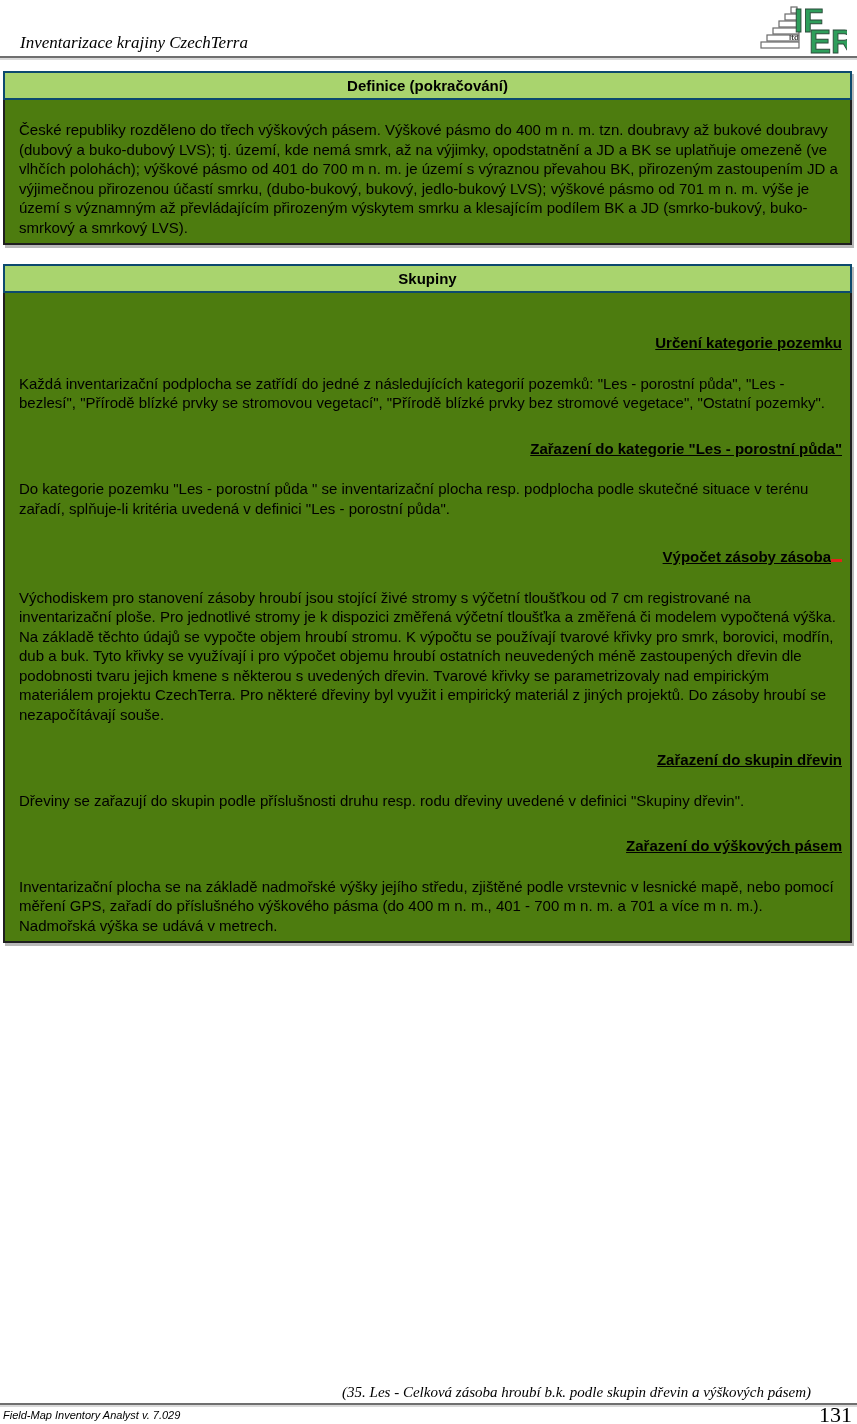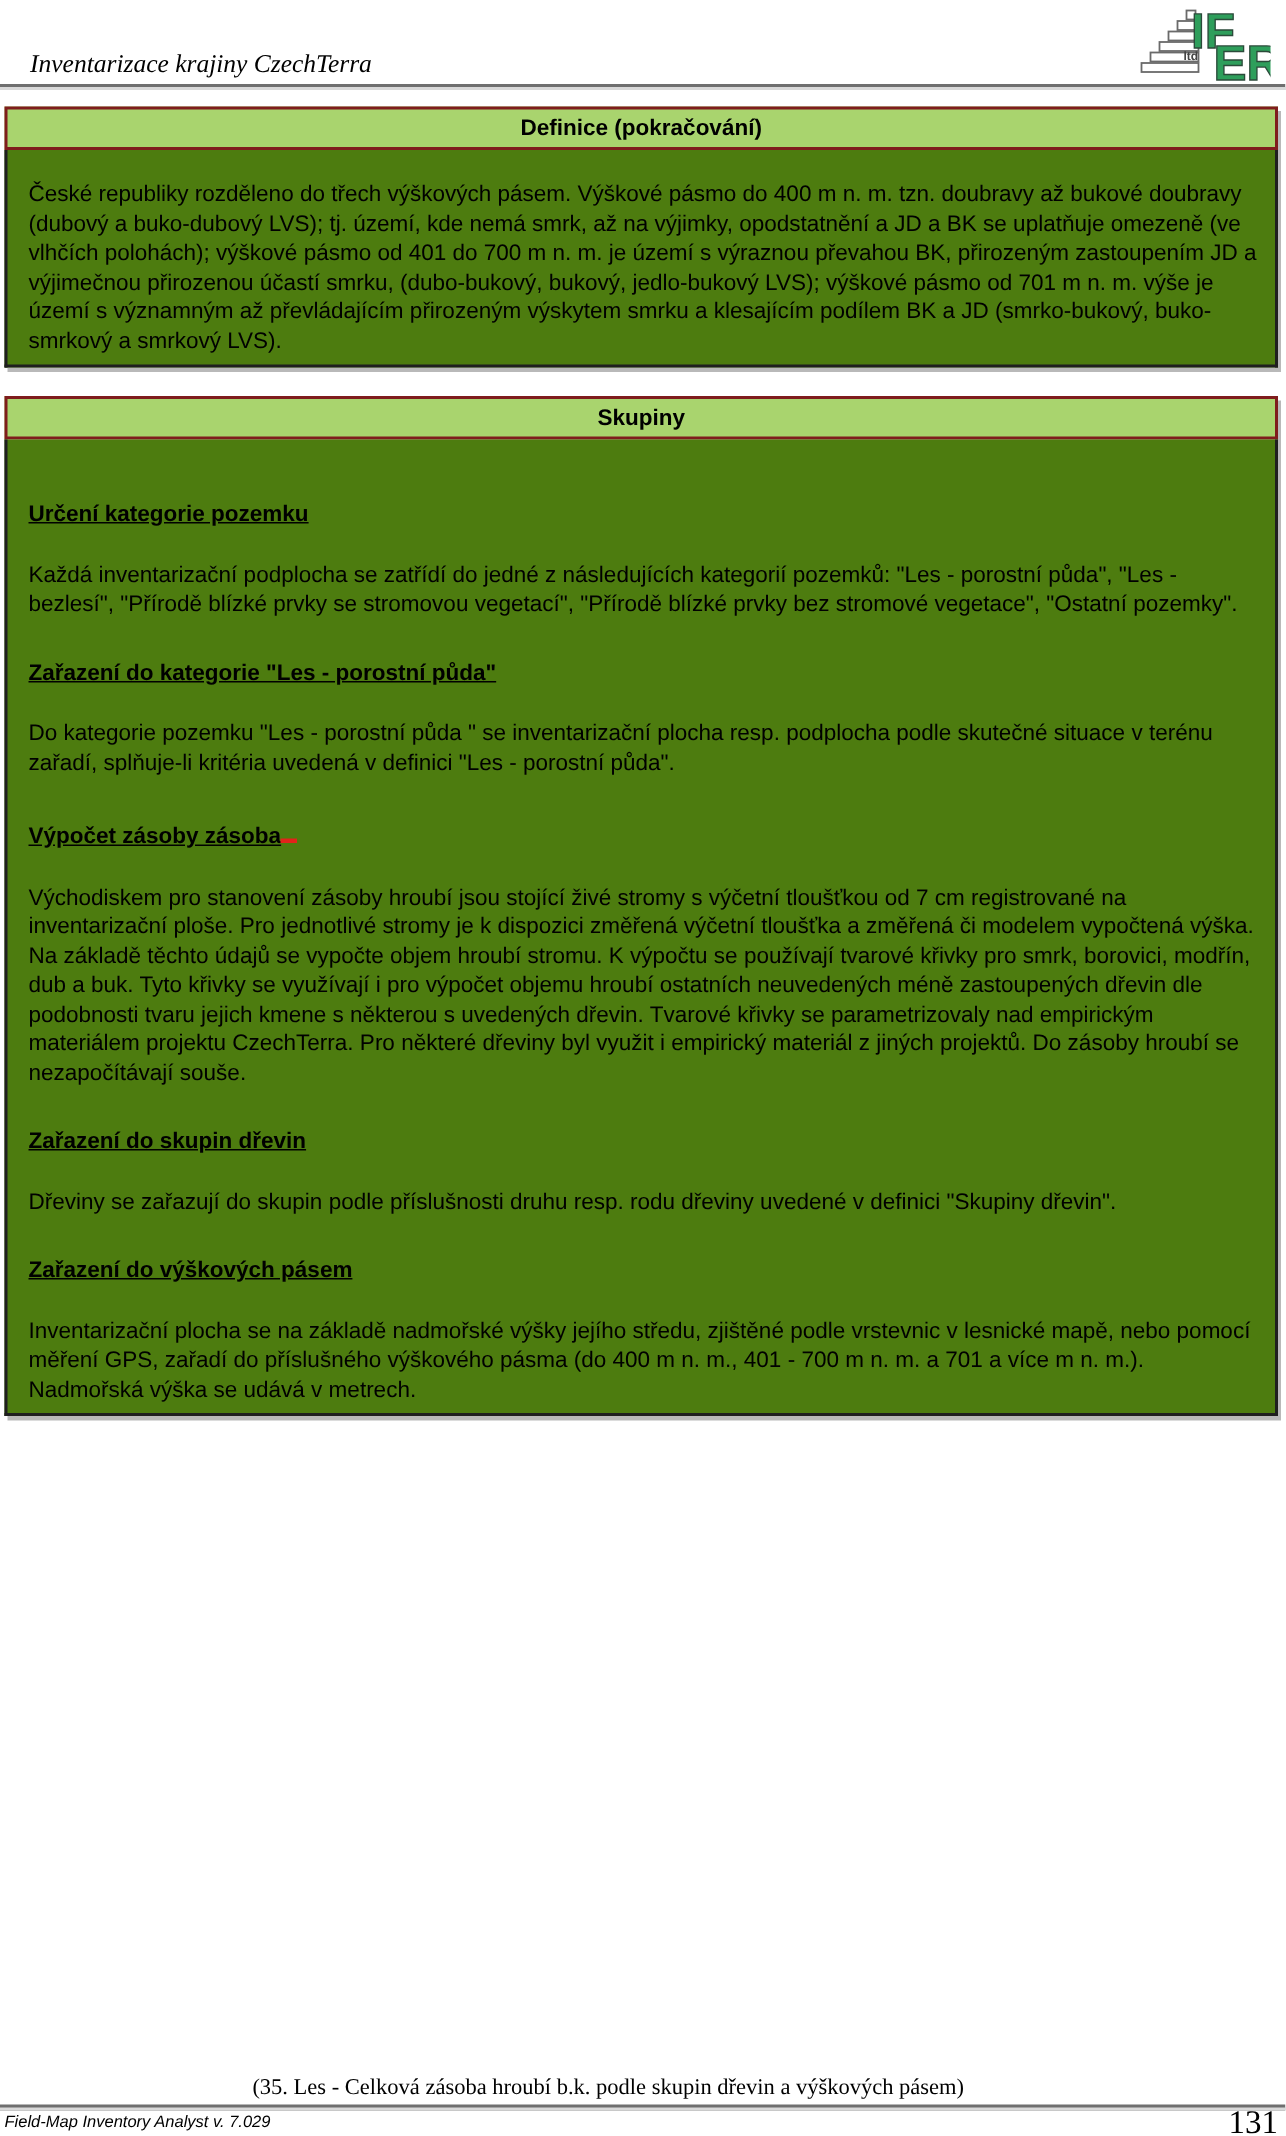--- a/index.html
+++ b/index.html
@@ -25,53 +25,54 @@
 
   
   .box {
     position:absolute; left:3px; width:849px;
     box-shadow:2px 3px 0 #b9b9b9;
     box-sizing:border-box;
   }
   .box-definice { top:71px; }
   .box-metodika { top:264px; }
   .bar {
-    border:2px solid #7f1d1d;
+    border:2px solid #0c4a6e;
     background:var(--bar-green, #a9d46e);
     text-align:center; font-weight:bold; font-size:15px;
     padding:4px 0 4px; line-height:17px;
   }
   .content {
     border:2px solid #1f1f1f; border-top:none;
     background:#4d7c0f;
     padding:8px 8px 6px 14px;
     font-size:15px; line-height:19.5px;
   }
   .content-metodika { min-height:632px; }
 
   .content p { margin:0; }
   .para { margin-top:21px !important; }
   .para-first { margin-top:12px !important; }
   .block-h {
     margin-top:26px; font-weight:bold; font-size:15px;
     text-decoration:underline;
+    text-align:right;
   }
   .block-h-first { margin-top:32px; }
   .red-tick {
     display:inline-block; width:11px; height:15px;
     border-bottom:3px solid #e2231a; vertical-align:baseline;
     text-decoration:none;
   }
 
   
   .footer-caption {
     position:absolute; left:0; top:1384px; width:811px;
-    text-align:center;
+    text-align:right;
     font-family:"Liberation Serif", serif;
-    font-size:15px;
+    font-style:italic; font-size:15px;
   }
   .rule-footer { top:1403px; }
   .footer-app {
     position:absolute; left:3px; top:1409px;
     font-style:italic; font-size:11px; white-space:nowrap;
   }
   .page-number {
     position:absolute; right:5px; top:1402px;
     font-family:"Liberation Serif", serif; font-size:22px;
   }

